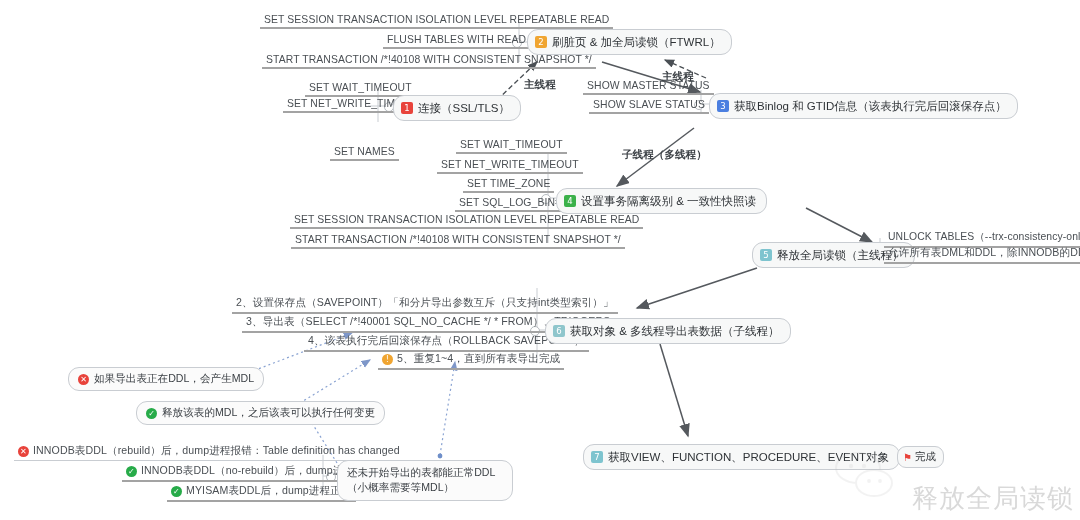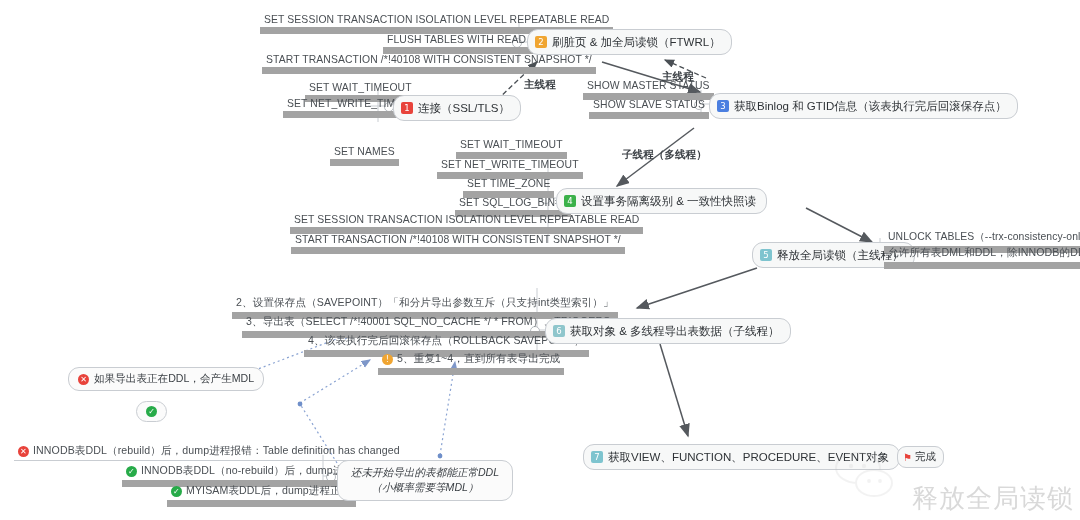--- a/index.html
+++ b/index.html
@@ -49,38 +49,38 @@
   .b7{background:#7ec4cf;}
 
   
   .leaf{
     position:absolute;
     font-size:10.4px;
     color:#4a4f54;
     letter-spacing:.1px;
     white-space:nowrap;
     padding:0 4px 2px 4px;
-    border-bottom:7px solid #a3a3a3;
+    border-bottom:2px solid #a3a3a3;
     font-family:"Liberation Sans",sans-serif;
   }
   .leaf.cn{font-size:10.6px;}
 
   
   .note{
     position:absolute;
     border:1px solid #c9cdd2;
     border-radius:11px;
     background:#fbfbfb;
     font-size:10.6px;
     color:#3a3f44;
     padding:4px 9px;
     display:flex;align-items:center;gap:5px;
     white-space:nowrap;
   }
-  .note.wrap{white-space:normal;text-align:center;line-height:1.45;font-style:italic;}
+  .note.wrap{white-space:normal;text-align:left;line-height:1.45;}
   .dot{
     flex:0 0 auto;width:11px;height:11px;border-radius:50%;
     color:#fff;font-size:8px;line-height:11px;text-align:center;
     font-family:"DejaVu Sans",sans-serif;
   }
   .dot-red{background:#e8433b;}
   .dot-green{background:#27ab49;}
   .dot-orange{background:#f0a531;}
 
   
@@ -247,20 +247,21 @@
     <span>获取对象 &amp; 多线程导出表数据（子线程）</span>
   </div>
 
   <div class="note" style="left:68px;top:367px;">
     <span class="dot dot-red">✕</span>
     <span>如果导出表正在DDL，会产生MDL</span>
   </div>
 
   <div class="note" style="left:136px;top:401px;">
     <span class="dot dot-green">✓</span>
+    <span>释放该表的MDL，之后该表可以执行任何变更</span>
   </div>
 
   <div class="leaf cn" style="left:14px;top:444px;display:flex;align-items:center;gap:4px;border-bottom:1px solid #c9cdd2;">
     <span class="dot dot-red">✕</span>
     <span>INNODB表DDL（rebuild）后，dump进程报错：Table definition has changed</span>
   </div>
   <div class="leaf cn" style="left:122px;top:464px;display:flex;align-items:center;gap:4px;">
     <span class="dot dot-green">✓</span>
     <span>INNODB表DDL（no-rebuild）后，dump进程正常</span>
   </div>

